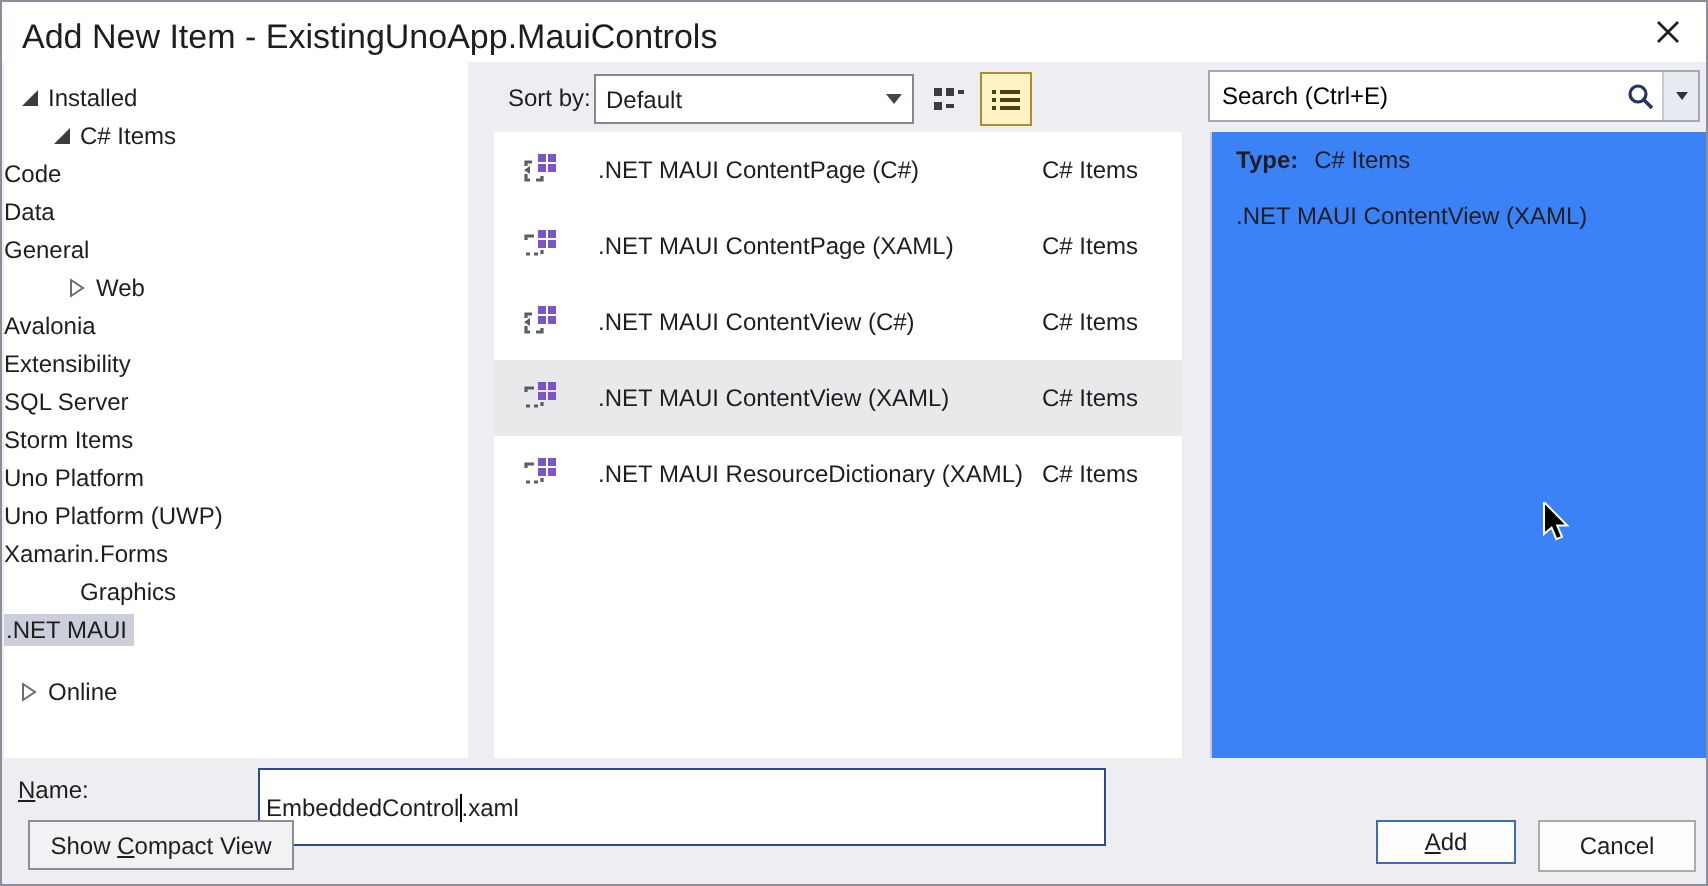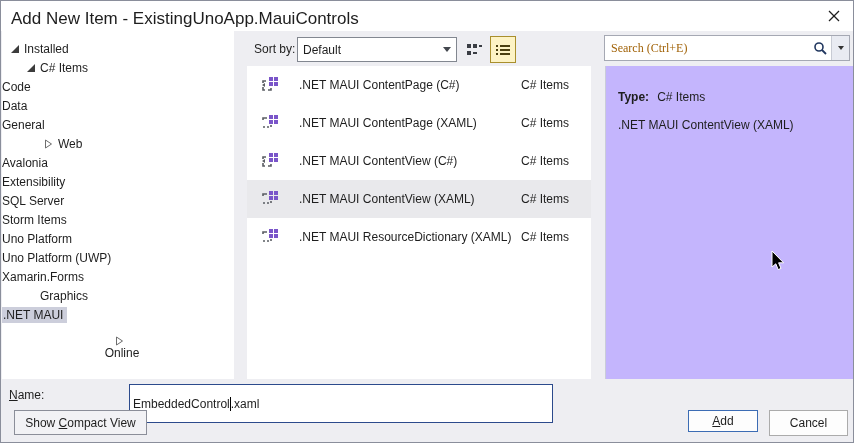--- a/index.html
+++ b/index.html
@@ -22,35 +22,35 @@
   .sortby-label { position:absolute; left:253px; top:41px; }
   .combo { position:absolute; left:296px; top:36px; width:160px; height:25px; background:#ffffff; border:1px solid #828790; display:flex; align-items:center; }
   .combo .val { padding-left:5px; flex:1; }
   .combo .arrow-zone { width:18px; display:flex; align-items:center; justify-content:center; }
   .tri-down { width:0; height:0; border-left:4px solid transparent; border-right:4px solid transparent; border-top:5px solid #43474e; }
   .viewbtn { position:absolute; top:35px; width:26px; height:27px; display:flex; align-items:center; justify-content:center; }
   .viewbtn.grid { left:460px; }
   .viewbtn.list { left:489px; background:#fdf3c5; border:1px solid #a98f2d; }
   
   .search { position:absolute; left:603px; top:34px; width:246px; height:26px; background:#ffffff; border:1px solid #a5a8b3; display:flex; align-items:center; }
-  .search .ph { flex:1; padding-left:6px; color:#a16207;font-family:Liberation Serif, serif; }
+  .search .ph { flex:1; padding-left:6px; color:#000000; }
   .search .mag { width:22px; display:flex; align-items:center; justify-content:center; }
   .search .sep { width:1px; height:24px; background:#c8cbd4; }
   .search .dd { width:17px; height:100%; background:#e9ebf2; display:flex; align-items:center; justify-content:center; }
   
   .tree-panel { position:absolute; left:1px; top:30px; width:232px; height:348px; background:#ffffff; padding-top:8px; }
   .list-panel { position:absolute; left:246px; top:65px; width:344px; height:313px; background:#ffffff; }
-  .detail-panel { position:absolute; left:604px; top:65px; width:249px; height:313px; background:#c4b5fd; border-left:1px solid #c9ccd8; padding:24px 12px; }
+  .detail-panel { position:absolute; left:604px; top:65px; width:249px; height:313px; background:#3b82f6; border-left:1px solid #c9ccd8; padding:7px 12px; }
   
   .trow { height:19px; display:flex; align-items:center; white-space:nowrap; }
   .trow .g { width:14px; display:flex; align-items:center; }
   .p8 { padding-left:8px; } .p24 { padding-left:24px; } .p38 { padding-left:38px; }
-  .p42 { padding-left:42px; } .p56 { }
+  .p42 { padding-left:32px; } .p56 { }
   .trow .sel { background:#cccedb; padding:1px 4px 1px 1px; }
-  .online-row { margin-top:12px;flex-direction:column; }
+  .online-row { margin-top:12px; }
   
   .lrow { height:38px; display:flex; align-items:center; }
   .lrow.selected { background:#e9e9ec; }
   .lrow .icon { margin-left:14px; width:18px; height:18px; flex:0 0 18px; }
   .lrow .name { margin-left:20px; width:222px; }
   .lrow .type { width:60px; }
   
   .detail-line1 { display:flex; }
   .detail-line1 .t { font-weight:bold; }
   .detail-line1 .v { margin-left:8px; }

